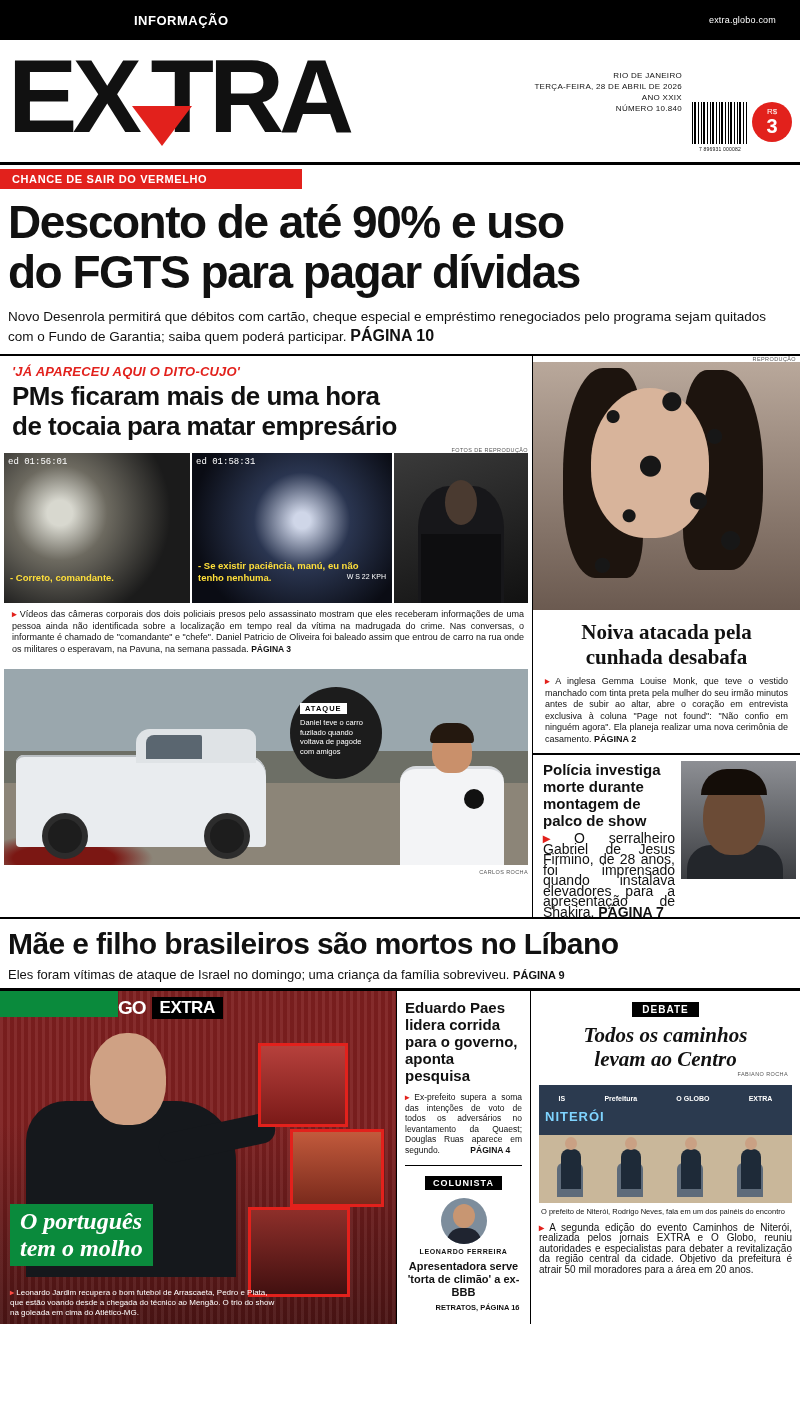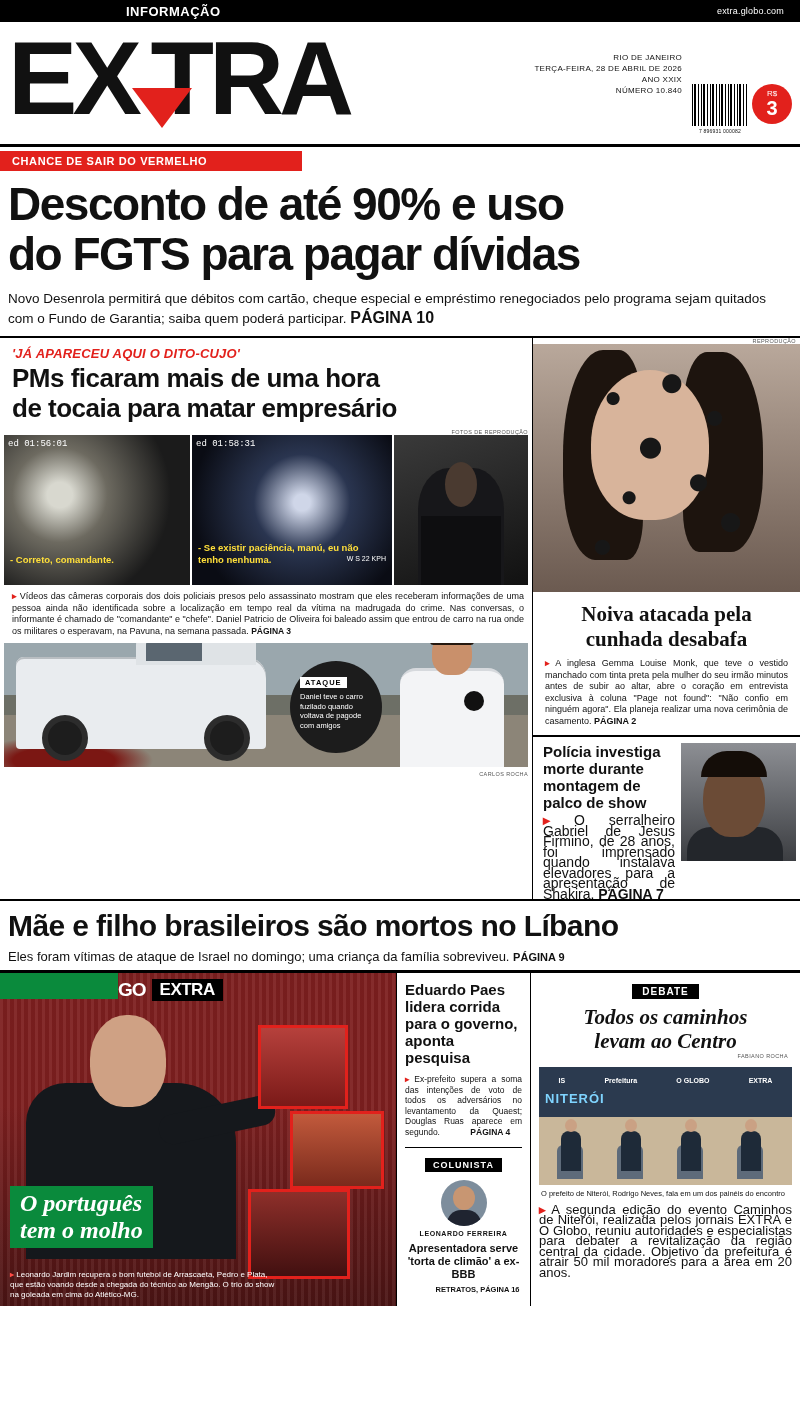--- a/index.html
+++ b/index.html
@@ -1,20 +1,20 @@
 <!DOCTYPE html>
 <html><head>
 <meta charset="utf-8">
 <style>
   html,body{margin:0;padding:0;background:#fff;}
   body{width:800px;height:1417px;font-family:"Liberation Sans",sans-serif;color:#111;overflow:hidden;}
   .page{width:800px;height:1417px;position:relative;background:#fff;}
 
   
-  .topbar{height:22px;background:#000;color:#fff;display:flex;align-items:center;justify-content:space-between;padding:0 16px;}
+  .topbar{height:40px;background:#000;color:#fff;display:flex;align-items:center;justify-content:space-between;padding:0 24px;}
   .topbar .brandword{font-weight:bold;font-size:13px;letter-spacing:.5px;margin-left:110px;}
   .topbar .site{font-size:9px;letter-spacing:.2px;}
   .masthead{position:relative;height:122px;border-bottom:3px solid #000;}
   .logo{position:absolute;left:8px;top:4px;font-size:104px;font-weight:bold;letter-spacing:-5px;line-height:104px;font-family:"Liberation Sans",sans-serif;}
   .logo .xbox{display:inline-block;position:relative;width:78px;}
   .logo .xbox .xl{position:relative;z-index:2;}
   .diamond{position:absolute;left:132px;top:66px;width:0;height:0;border-left:30px solid transparent;border-right:30px solid transparent;border-top:40px solid #e2211c;z-index:1;}
   .headmeta{position:absolute;right:118px;top:30px;text-align:right;font-size:8px;line-height:11px;letter-spacing:.3px;}
   .barcode{position:absolute;right:52px;top:62px;width:56px;height:42px;background:repeating-linear-gradient(90deg,#000 0 1px,#fff 1px 2px,#000 2px 4px,#fff 4px 6px,#000 6px 7px,#fff 7px 9px);}
   .barcode-num{position:absolute;right:52px;top:106px;width:56px;font-size:5px;text-align:center;letter-spacing:.2px;}
@@ -48,21 +48,21 @@
   .sub{position:absolute;bottom:19px;left:6px;right:6px;color:#ffdf3a;font-size:9.5px;font-weight:bold;line-height:12px;}
   .kph{position:absolute;right:6px;bottom:22px;color:#fff;font-size:7px;line-height:9px;text-align:right;}
   .silho{position:absolute;left:18%;bottom:0;width:64%;height:78%;background:#17171a;border-radius:36% 36% 0 0;}
   .head{position:absolute;left:38%;bottom:52%;width:24%;height:30%;background:#4a3a30;border-radius:50%;}
   .shirt{position:absolute;left:20%;bottom:0;width:60%;height:46%;background:#0e0e10;}
 
   .body-text{font-size:9px;line-height:11.5px;text-align:justify;padding:6px 8px 6px 12px;}
   .body-text .bullet{color:#e2211c;font-weight:bold;}
   .body-text .pg{font-weight:bold;font-size:8.5px;}
 
-  .photo-main{position:relative;height:124px;margin:0 4px 4px 4px;overflow:hidden;background:linear-gradient(180deg,#9aa7ad 0 42%,#6d6f66 42% 58%,#8c8578 58% 100%);}
+  .photo-main{position:relative;height:196px;margin:8px 4px 4px 4px;overflow:hidden;background:linear-gradient(180deg,#9aa7ad 0 42%,#6d6f66 42% 58%,#8c8578 58% 100%);}
   .truck{position:absolute;left:12px;bottom:18px;width:250px;height:92px;background:#e9ecef;border-radius:8px 20px 4px 4px;box-shadow:0 2px 0 #b9bec2 inset;}
   .truck .cab{position:absolute;left:120px;top:-26px;width:120px;height:34px;background:#dfe3e6;border-radius:14px 10px 0 0;}
   .truck .win{position:absolute;left:130px;top:-20px;width:56px;height:24px;background:#5a6670;border-radius:8px 2px 0 0;}
   .wheel{position:absolute;bottom:-12px;width:34px;height:34px;background:#1d1d1d;border-radius:50%;border:6px solid #2c2c2c;}
   .w1{left:26px;} .w2{left:188px;}
   .blood{position:absolute;left:0;bottom:0;width:150px;height:32px;background:radial-gradient(ellipse at 40% 80%,#7b1713 0 40%,rgba(123,23,19,0) 70%);}
   .badge-circle{position:absolute;left:286px;top:18px;width:92px;height:92px;border-radius:50%;background:#1c1c1c;color:#fff;padding:10px;box-sizing:border-box;}
   .badge-circle .bt{background:#fff;color:#000;font-size:7.5px;font-weight:bold;letter-spacing:1px;padding:1px 5px;display:inline-block;margin-bottom:4px;}
   .badge-circle .bx{font-size:7.5px;line-height:9.5px;}
   .player{position:absolute;right:10px;bottom:0;width:130px;height:150px;}
@@ -140,21 +140,21 @@
   .b3{flex:1;padding:8px 8px 0 8px;box-sizing:border-box;}
   .b3 .debate{display:inline-block;background:#000;color:#fff;font-size:10px;font-weight:bold;letter-spacing:1px;padding:2px 10px;}
   .b3 h3{margin:6px 0 0;font-size:21px;line-height:24px;font-style:italic;font-family:"Liberation Serif",serif;text-align:center;font-weight:bold;}
   .b3 .stage{position:relative;height:118px;margin-top:8px;background:linear-gradient(180deg,#2b3a4f 0 42%,#c9b79a 42% 100%);overflow:hidden;}
   .b3 .stage .logos{position:absolute;top:10px;left:0;right:0;display:flex;justify-content:space-around;color:#fff;font-size:7px;font-weight:bold;}
   .b3 .stage .nit{position:absolute;left:6px;top:24px;color:#7fd4ff;font-size:13px;font-weight:bold;letter-spacing:1px;}
   .b3 .stage .chair{position:absolute;bottom:6px;width:26px;height:34px;background:#5e6b7a;border-radius:6px 6px 0 0;}
   .b3 .stage .p{position:absolute;bottom:14px;width:20px;height:40px;background:#1e2a38;border-radius:8px 8px 0 0;}
   .b3 .stage .p i{position:absolute;left:4px;top:-12px;width:12px;height:13px;background:#caa184;border-radius:50%;display:block;}
   .b3 .scap{font-size:7.5px;line-height:9.5px;padding:4px 2px 6px;}
-  .b3 .stxt{font-size:13px;line-height:10.5px;text-align:justify;}
+  .b3 .stxt{font-size:10px;line-height:10.5px;text-align:justify;}
   .b3 .stxt .bullet{color:#e2211c;font-weight:bold;}
 </style>
 </head>
 <body>
 
 <div class="page">
 
   <div class="topbar">
     <div class="brandword">INFORMAÇÃO</div>
     <div class="site">extra.globo.com</div>

